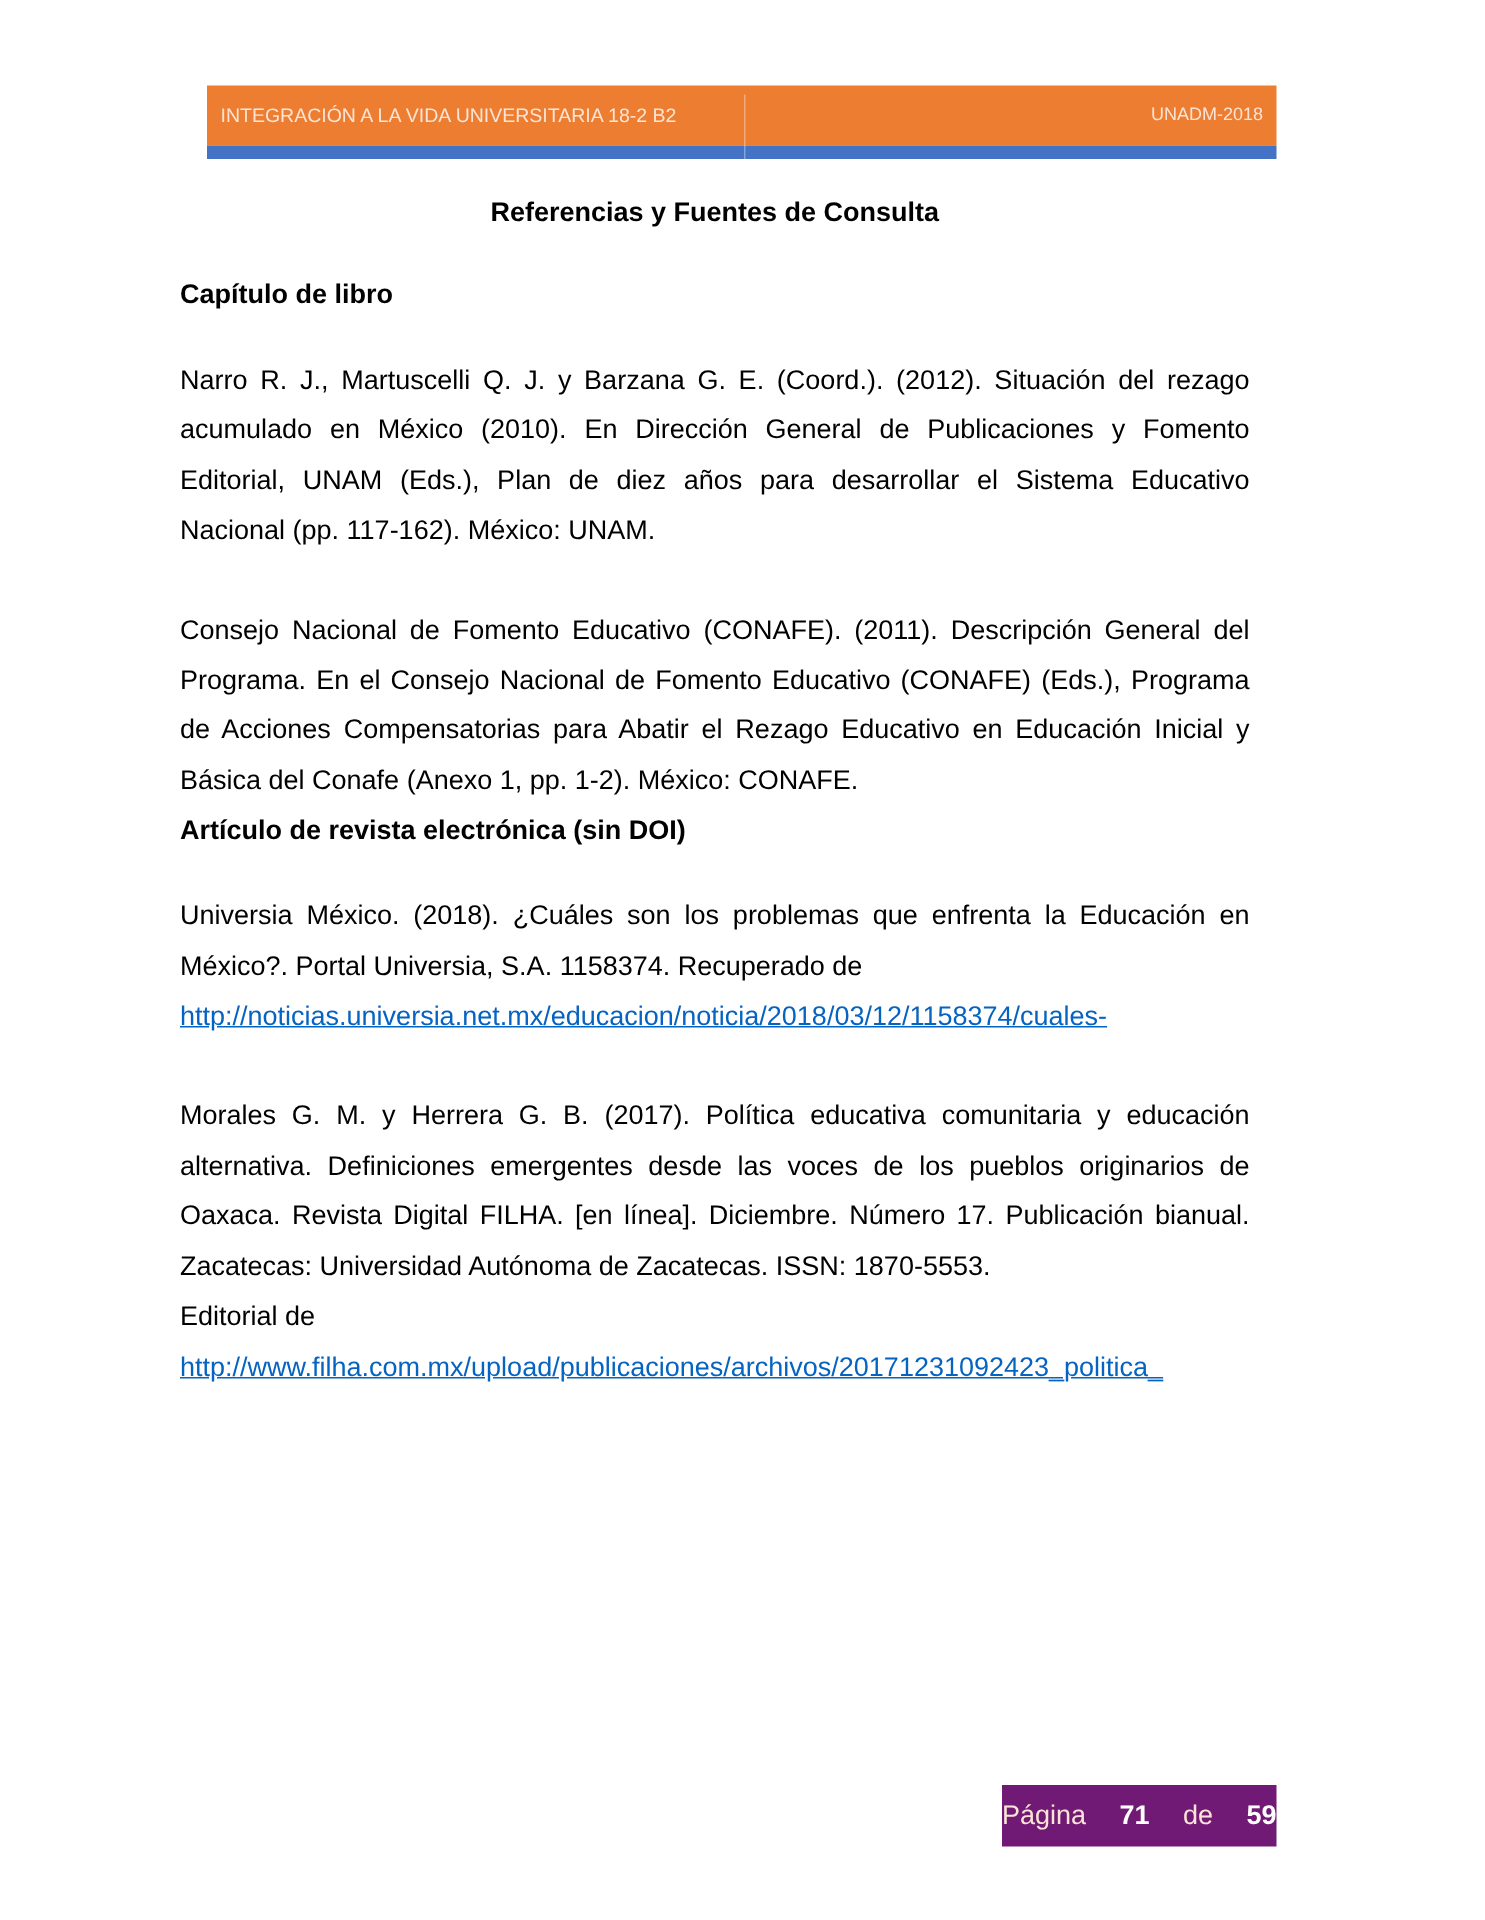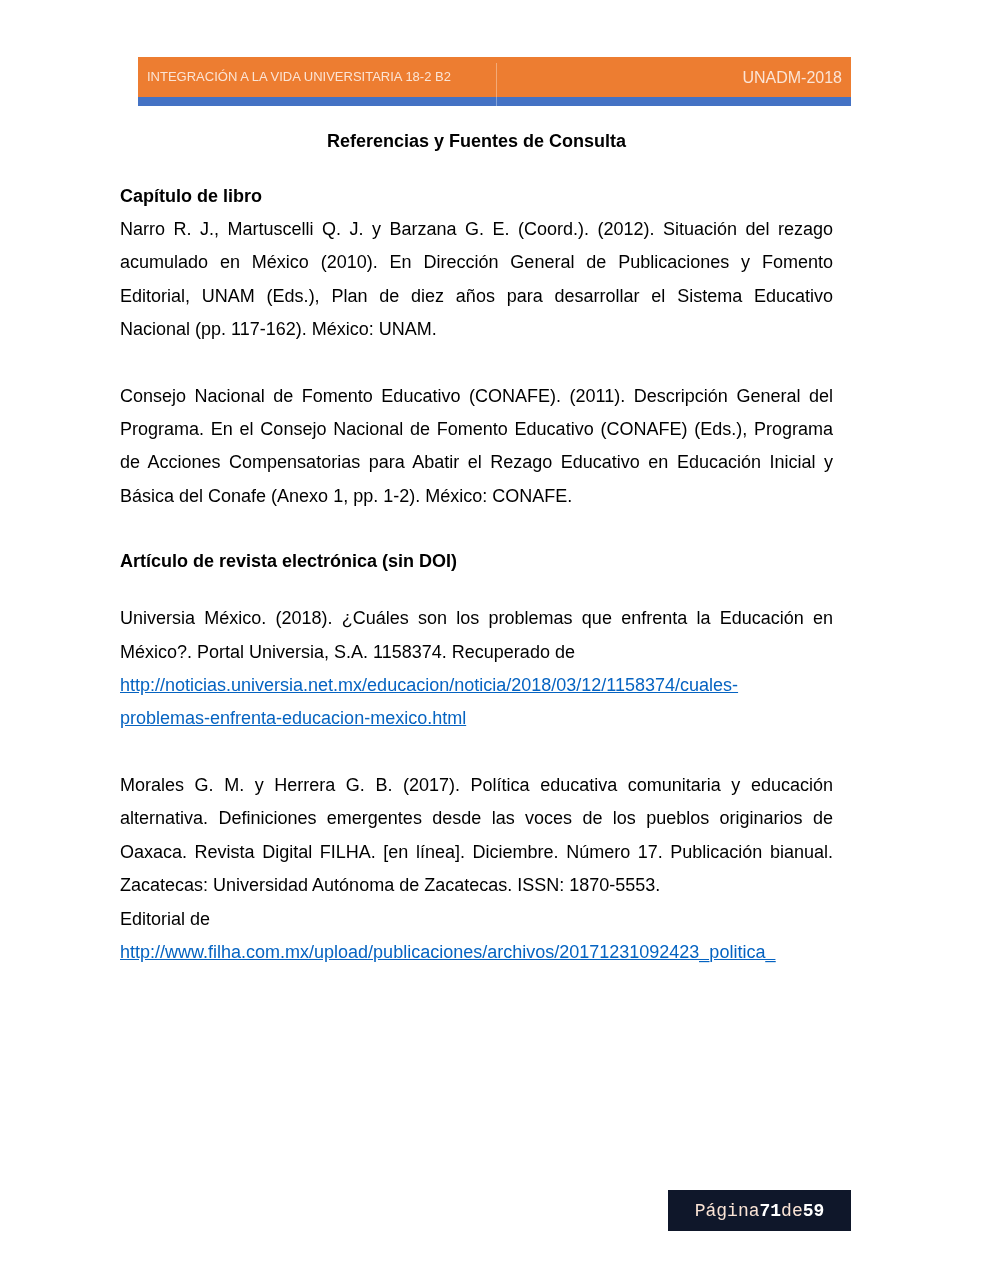--- a/index.html
+++ b/index.html
@@ -31,21 +31,21 @@
     width: 1px; height: 43px;
     background: rgba(255,255,255,0.35);
   }
   .header-left {
     position: absolute; left: 9px; top: 12px;
     font-size: 13px; color: #fbe4d5;
     white-space: nowrap;
   }
   .header-right {
     position: absolute; right: 9px; top: 12px;
-    font-size: 16px; color: #fbe4d5;
+    font-size: 12px; color: #fbe4d5;
     white-space: nowrap;
   }
   .content {
     position: absolute;
     left: 120px; top: 126px;
     width: 713px;
     font-size: 18px;
   }
   .doc-title {
     text-align: center;
@@ -68,54 +68,53 @@
   }
   .ref a {
     color: #0563c1;
     text-decoration: underline;
     word-break: break-all;
   }
   .footer-box {
     position: absolute;
     left: 668px; top: 1190px;
     width: 183px; height: 41px;
-    background: #0f172a;
+    background: #701a75;
     color: #fbe4d5;
     font-size: 18px;
-    display: flex; align-items: center; justify-content: center;
+    display: flex; align-items: center; justify-content: space-between;
     white-space: pre;
-    font-family: Liberation Mono, monospace;
   }
   .footer-box b { color: #ffffff; }
 </style>
 </head>
 <body>
 
 <div class="header">
   <div class="header-orange"></div>
   <div class="header-blue"></div>
   <div class="header-divider"></div>
   <span class="header-left">INTEGRACIÓN A LA VIDA UNIVERSITARIA 18-2 B2</span>
   <span class="header-right">UNADM-2018</span>
 </div>
 
 <div class="content">
   <h1 class="doc-title">Referencias y Fuentes de Consulta</h1>
 
   <h2 class="section-heading" style="margin-top:24px;">Capítulo de libro</h2>
 
-  <p class="ref" style="">Narro R. J., Martuscelli Q. J. y Barzana G. E. (Coord.). (2012). Situación del rezago acumulado en México (2010). En Dirección General de Publicaciones y Fomento Editorial, UNAM (Eds.), Plan de diez años para desarrollar el Sistema Educativo Nacional (pp. 117-162). México: UNAM.</p>
+  <p class="ref" style="margin-top:24px;">Narro R. J., Martuscelli Q. J. y Barzana G. E. (Coord.). (2012). Situación del rezago acumulado en México (2010). En Dirección General de Publicaciones y Fomento Editorial, UNAM (Eds.), Plan de diez años para desarrollar el Sistema Educativo Nacional (pp. 117-162). México: UNAM.</p>
 
   <p class="ref" style="margin-top:33px;">Consejo Nacional de Fomento Educativo (CONAFE). (2011). Descripción General del Programa. En el Consejo Nacional de Fomento Educativo (CONAFE) (Eds.), Programa de Acciones Compensatorias para Abatir el Rezago Educativo en Educación Inicial y Básica del Conafe (Anexo 1, pp. 1-2). México: CONAFE.</p>
 
-  <h2 class="section-heading" style="margin-top:32px;">Artículo de revista electrónica (sin DOI)</h2>
+  <h2 class="section-heading" style="">Artículo de revista electrónica (sin DOI)</h2>
 
   <p class="ref" style="margin-top:24px;">
     <span>Universia México. (2018). ¿Cuáles son los problemas que enfrenta la Educación en México?. Portal Universia, S.A. 1158374. Recuperado de</span><br>
-    <a href="#"><span>http://noticias.universia.net.mx/educacion/noticia/2018/03/12/1158374/cuales-</span><br><span>problemas-enfrenta-educacion-mexico.html</span></a>
+    <a href="#"><span>http://noticias.universia.net.mx/educacion/noticia/2018/03/12/1158374/cuales-</span><br></a>
   </p>
 
   <p class="ref" style="margin-top:33px;">
     <span>Morales G. M. y Herrera G. B. (2017). Política educativa comunitaria y educación alternativa. Definiciones emergentes desde las voces de los pueblos originarios de Oaxaca. Revista Digital FILHA. [en línea]. Diciembre. Número 17. Publicación bianual. Zacatecas: Universidad Autónoma de Zacatecas. ISSN: 1870-5553.</span><br>
     <span>Editorial de</span><br>
     <a href="#"><span>http://www.filha.com.mx/upload/publicaciones/archivos/20171231092423_politica_</span><br></a>
   </p>
 </div>
 
 <div class="footer-box"><span>Página</span> <b>71</b> <span>de</span> <b>59</b></div>

